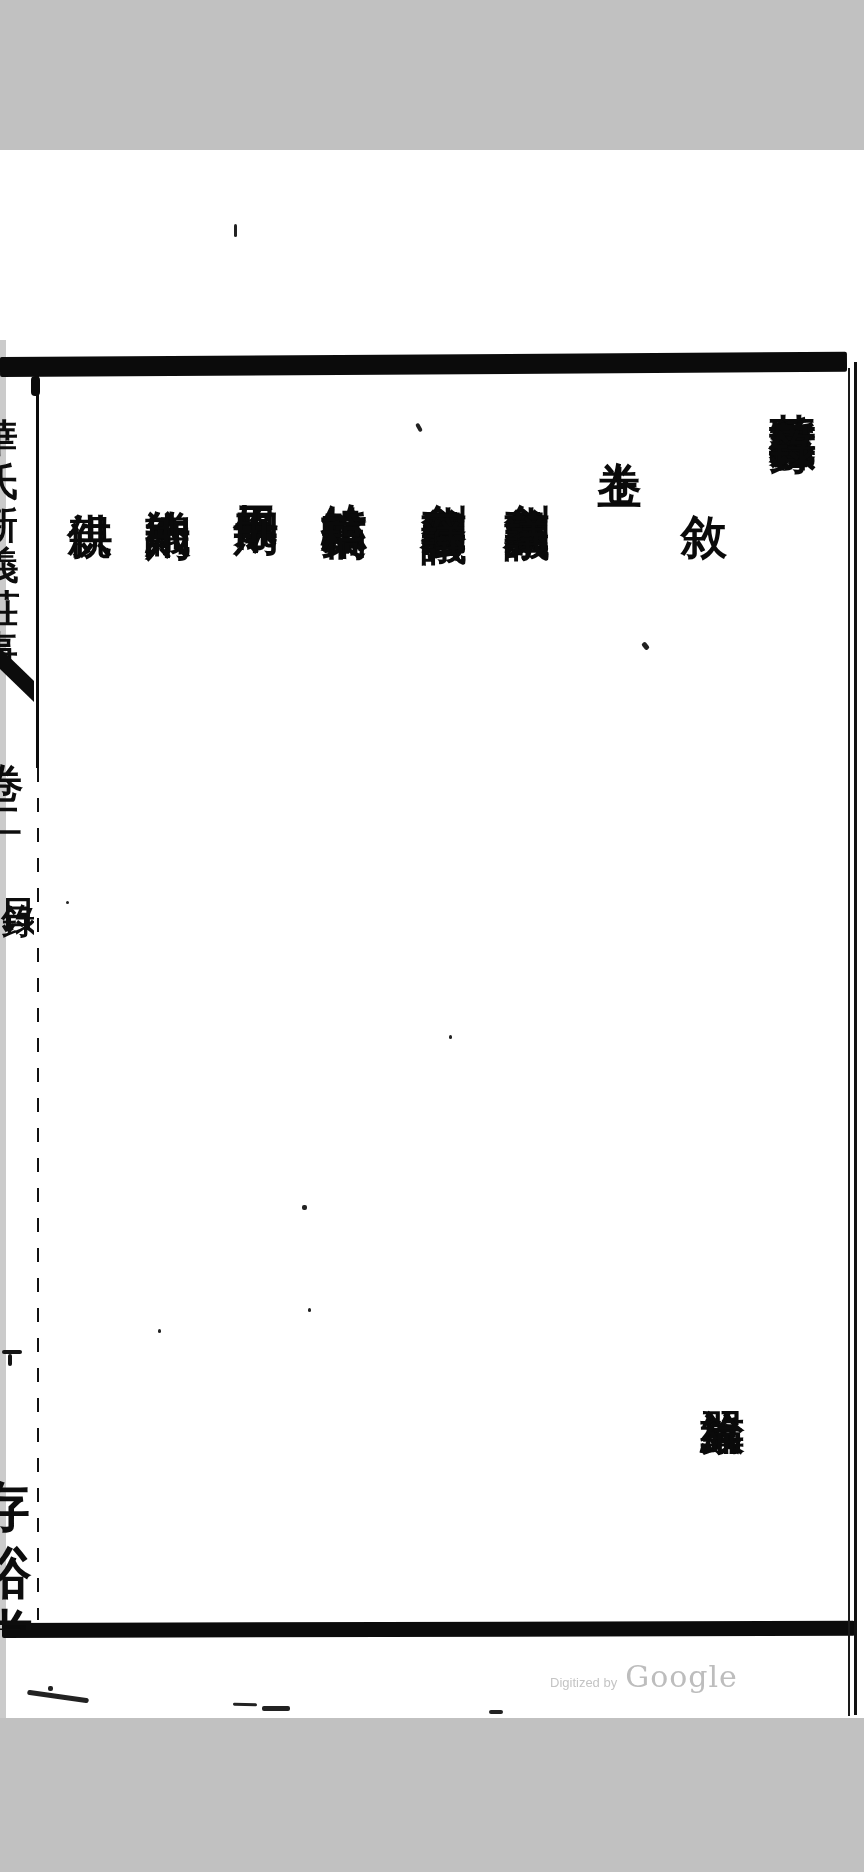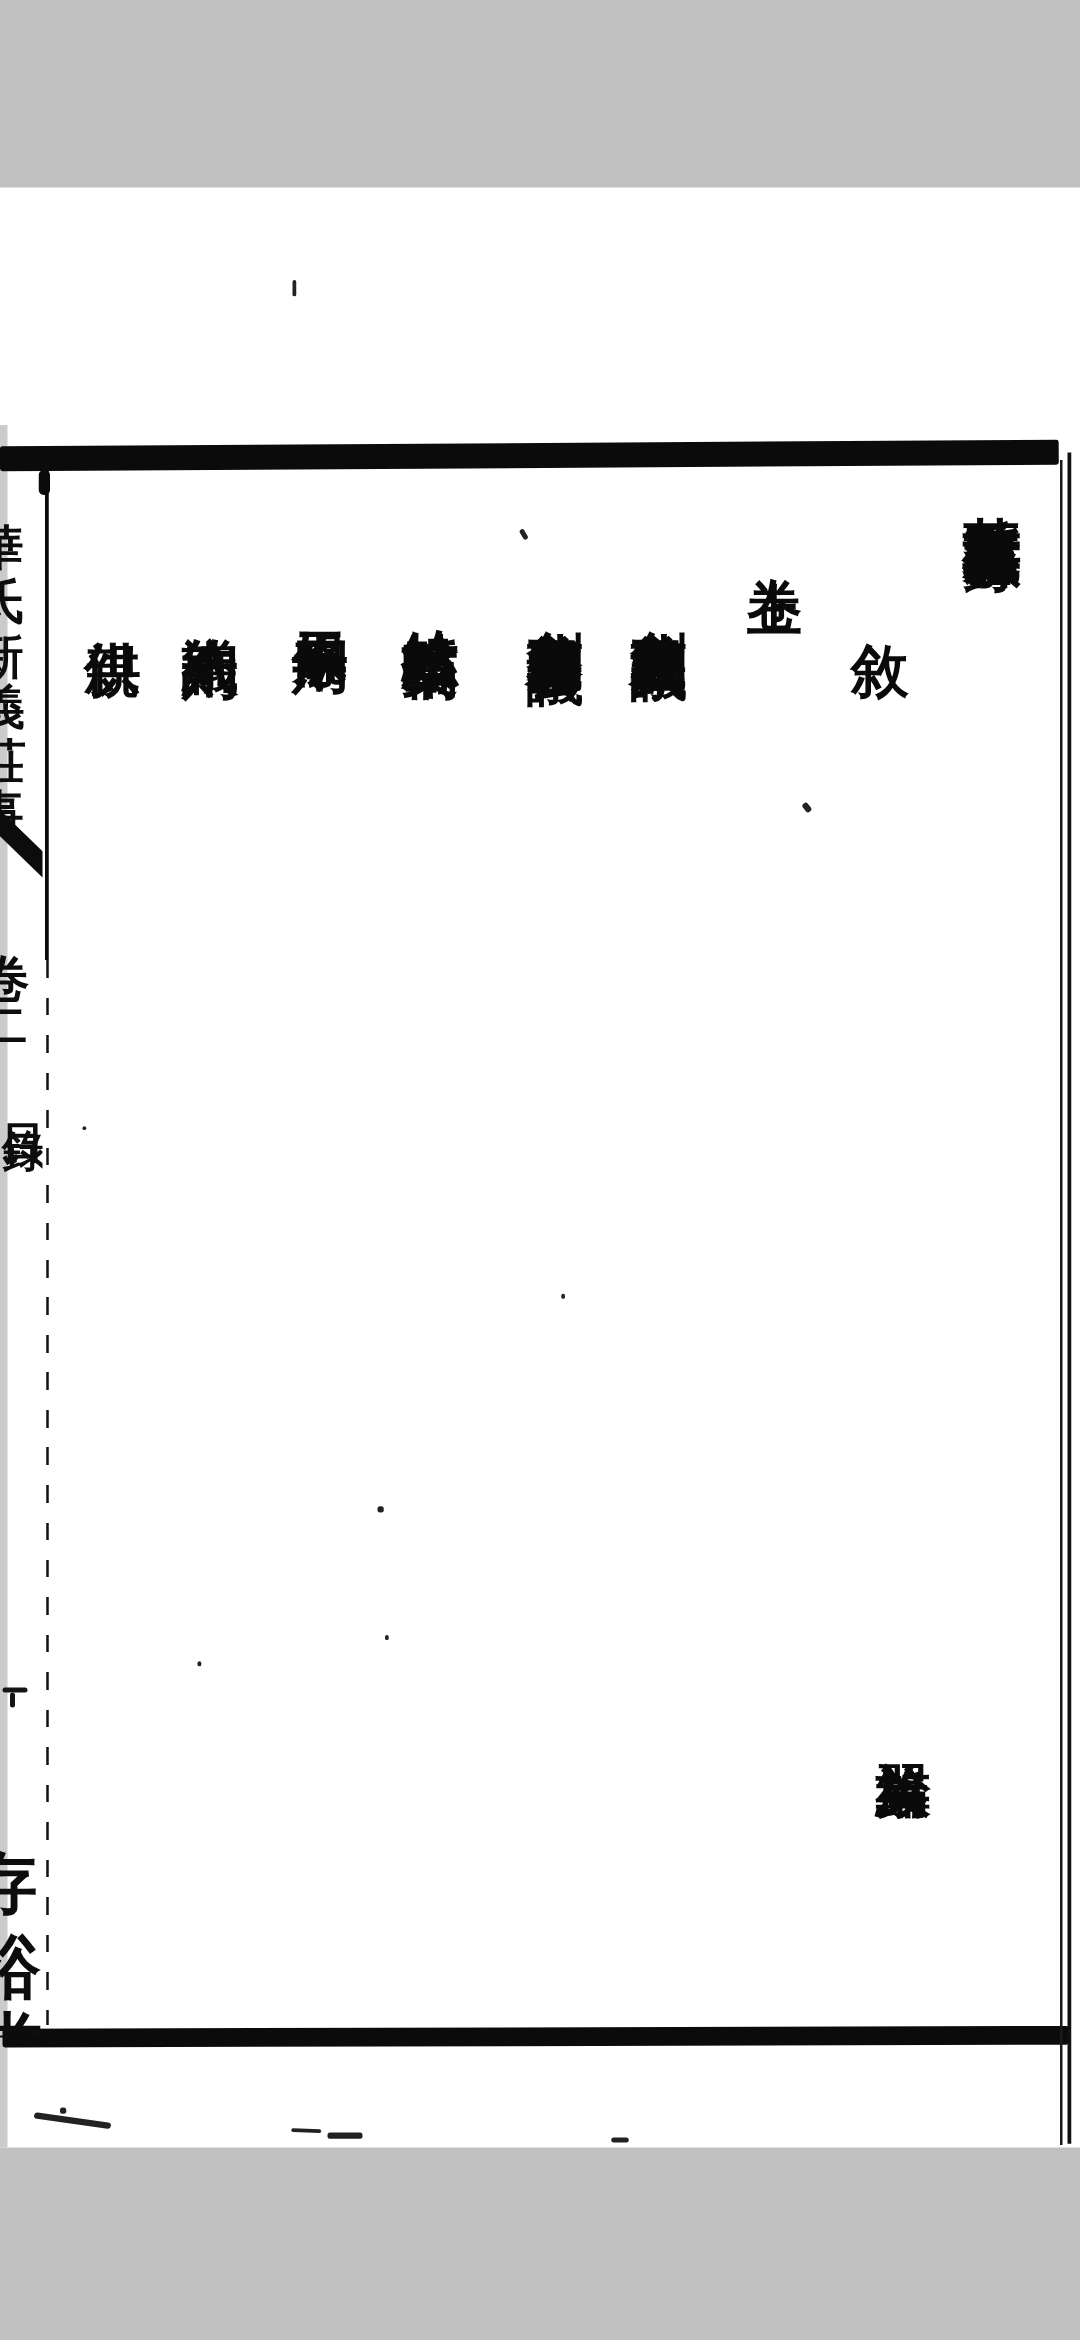--- a/index.html
+++ b/index.html
@@ -85,14 +85,18 @@
   <div class="speck" style="left:302px;top:1205px;width:5px;height:5px;"></div>
   <div class="speck" style="left:308px;top:1308px;width:3px;height:4px;"></div>
   <div class="speck" style="left:158px;top:1329px;width:3px;height:4px;"></div>
 
   <div class="speck" style="left:48px;top:1686px;width:5px;height:5px;"></div>
   <div class="speck" style="left:27px;top:1694px;width:62px;height:5px;border-radius:3px;transform:rotate(8deg);"></div>
   <div class="speck" style="left:233px;top:1703px;width:24px;height:3px;transform:rotate(2deg);"></div>
   <div class="speck" style="left:262px;top:1706px;width:28px;height:5px;border-radius:2px;"></div>
   <div class="speck" style="left:489px;top:1710px;width:14px;height:4px;"></div>
 
+  <div id="watermark">
+    <span id="wm-label">Digitized by</span>
+    <span id="wm-brand">Google</span>
+  </div>
 
 </div>
 
 </body></html>

